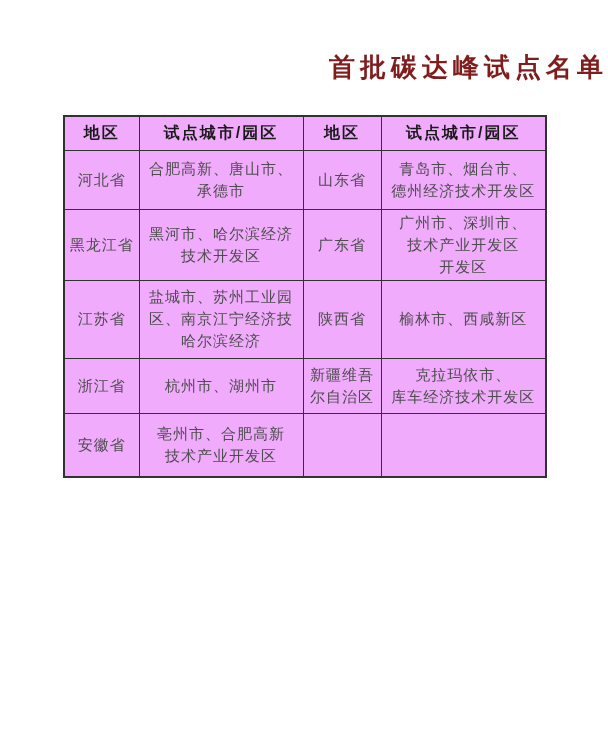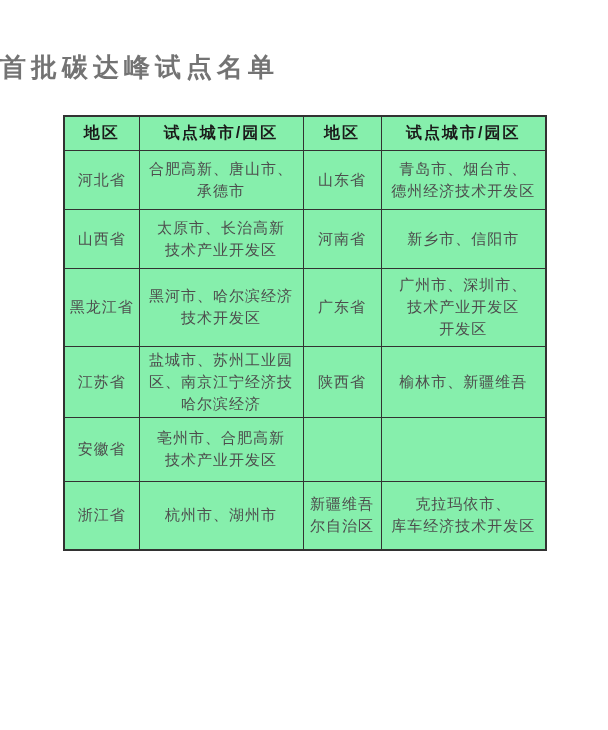--- a/index.html
+++ b/index.html
@@ -8,35 +8,35 @@
     background: #ffffff;
   }
   body {
     width: 608px;
     height: 730px;
     font-family: "Liberation Serif", serif;
     overflow: hidden;
   }
   .doc-title {
     margin: 55px 0 0 0;
-    text-align: left;
+    text-align: right;
     font-family: "Liberation Serif", serif;
     font-weight: bold;
     font-size: 26px;
     line-height: 26px;
     letter-spacing: 5px;
-    color: #737373;
+    color: #7f1d1d;
   }
   table.pilot-table {
     border-collapse: collapse;
     table-layout: fixed;
     width: 482px;
     margin: 34px 0 0 63px;
     border: 2px solid #323232;
-    background: #86efac;
+    background: #f0abfc;
   }
   .pilot-table th,
   .pilot-table td {
     border: 1px solid #323232;
     text-align: center;
     vertical-align: middle;
     padding: 2px 1px;
     overflow: hidden;
   }
   .pilot-table thead tr { height: 34px; }
@@ -90,53 +90,46 @@
     <tbody id="table-body">
         <tr>
           <td>河北省</td>
           <td>合肥高新、唐山市、
 承德市</td>
           <td>山东省</td>
           <td>青岛市、烟台市、
 德州经济技术开发区</td>
         </tr>
         <tr>
-          <td>山西省</td>
-          <td>太原市、长治高新
-技术产业开发区</td>
-          <td>河南省</td>
-          <td>新乡市、信阳市</td>
-        </tr>
-        <tr>
           <td>黑龙江省</td>
           <td>黑河市、哈尔滨经济
 技术开发区</td>
           <td>广东省</td>
           <td>广州市、深圳市、
 技术产业开发区
 开发区</td>
         </tr>
         <tr>
           <td>江苏省</td>
           <td>盐城市、苏州工业园
 区、南京江宁经济技
 哈尔滨经济</td>
           <td>陕西省</td>
-          <td>榆林市、新疆维吾</td>
-        </tr>
-        <tr>
-          <td>安徽省</td>
-          <td>亳州市、合肥高新
-技术产业开发区</td>
-          <td></td>
-          <td></td>
+          <td>榆林市、西咸新区</td>
         </tr>
         <tr>
           <td>浙江省</td>
           <td>杭州市、湖州市</td>
           <td>新疆维吾
 尔自治区</td>
           <td>克拉玛依市、
 库车经济技术开发区</td>
         </tr>
+        <tr>
+          <td>安徽省</td>
+          <td>亳州市、合肥高新
+技术产业开发区</td>
+          <td></td>
+          <td></td>
+        </tr>
       </tbody>
   </table>
 </div>
 
 </body></html>

